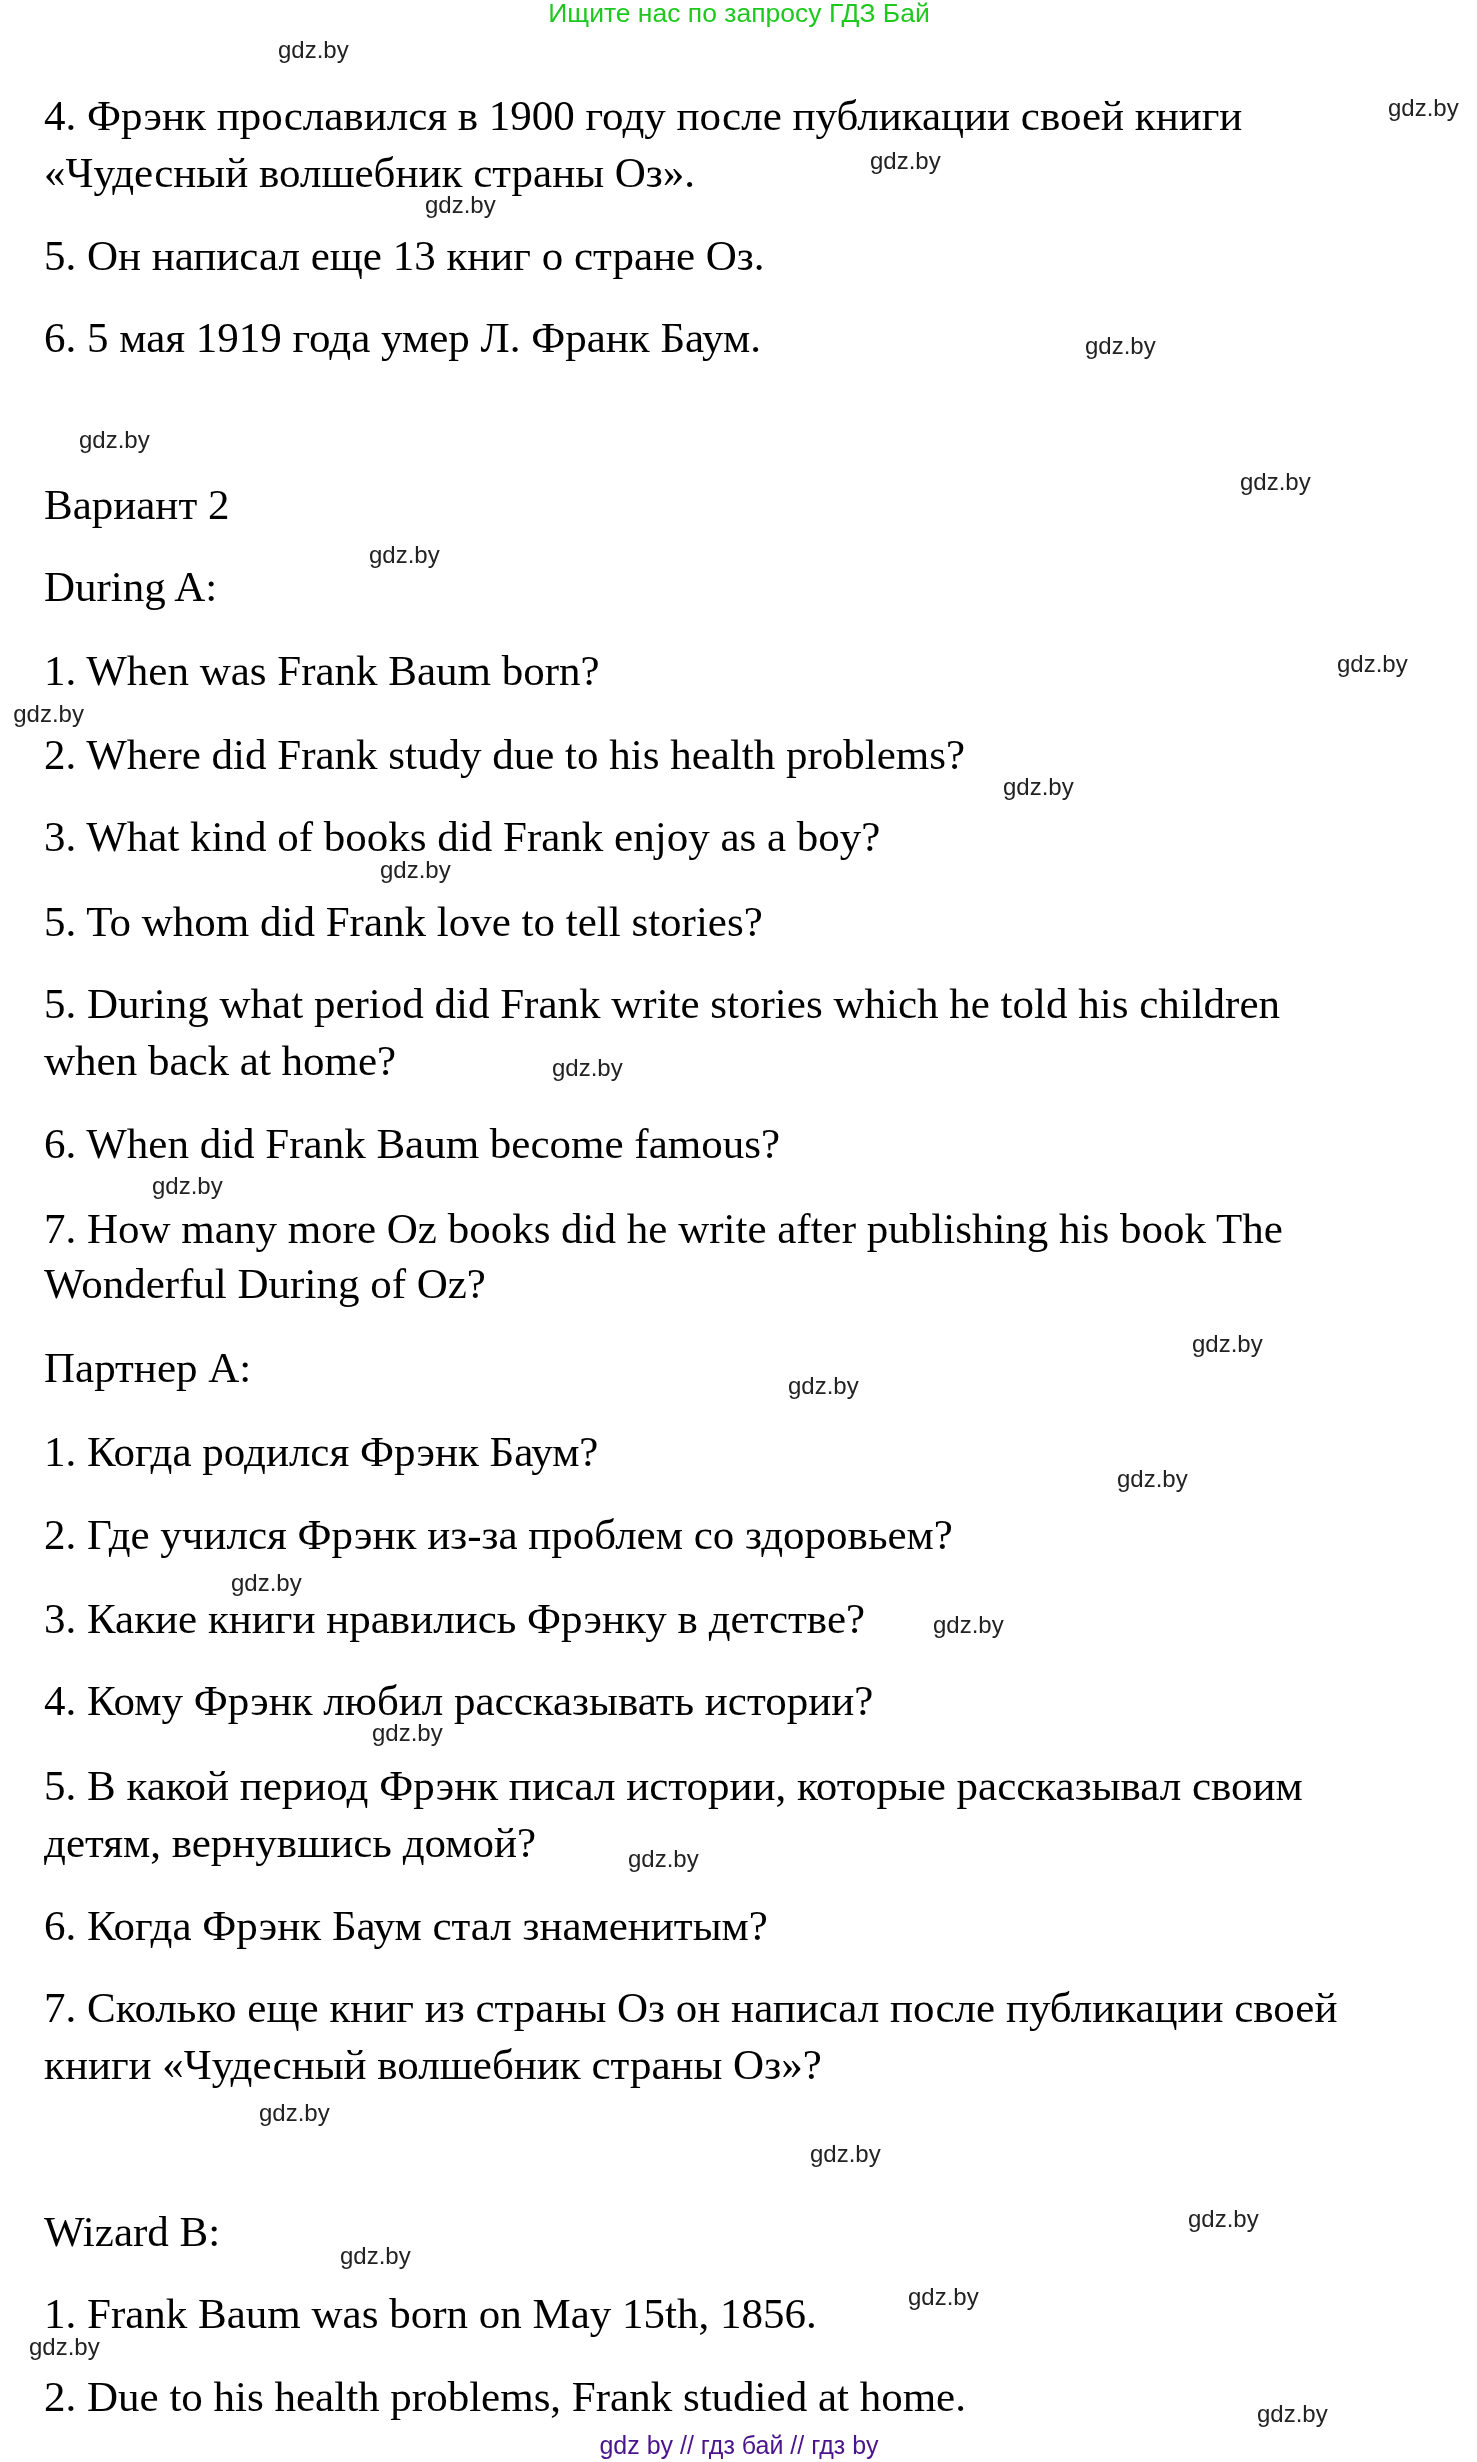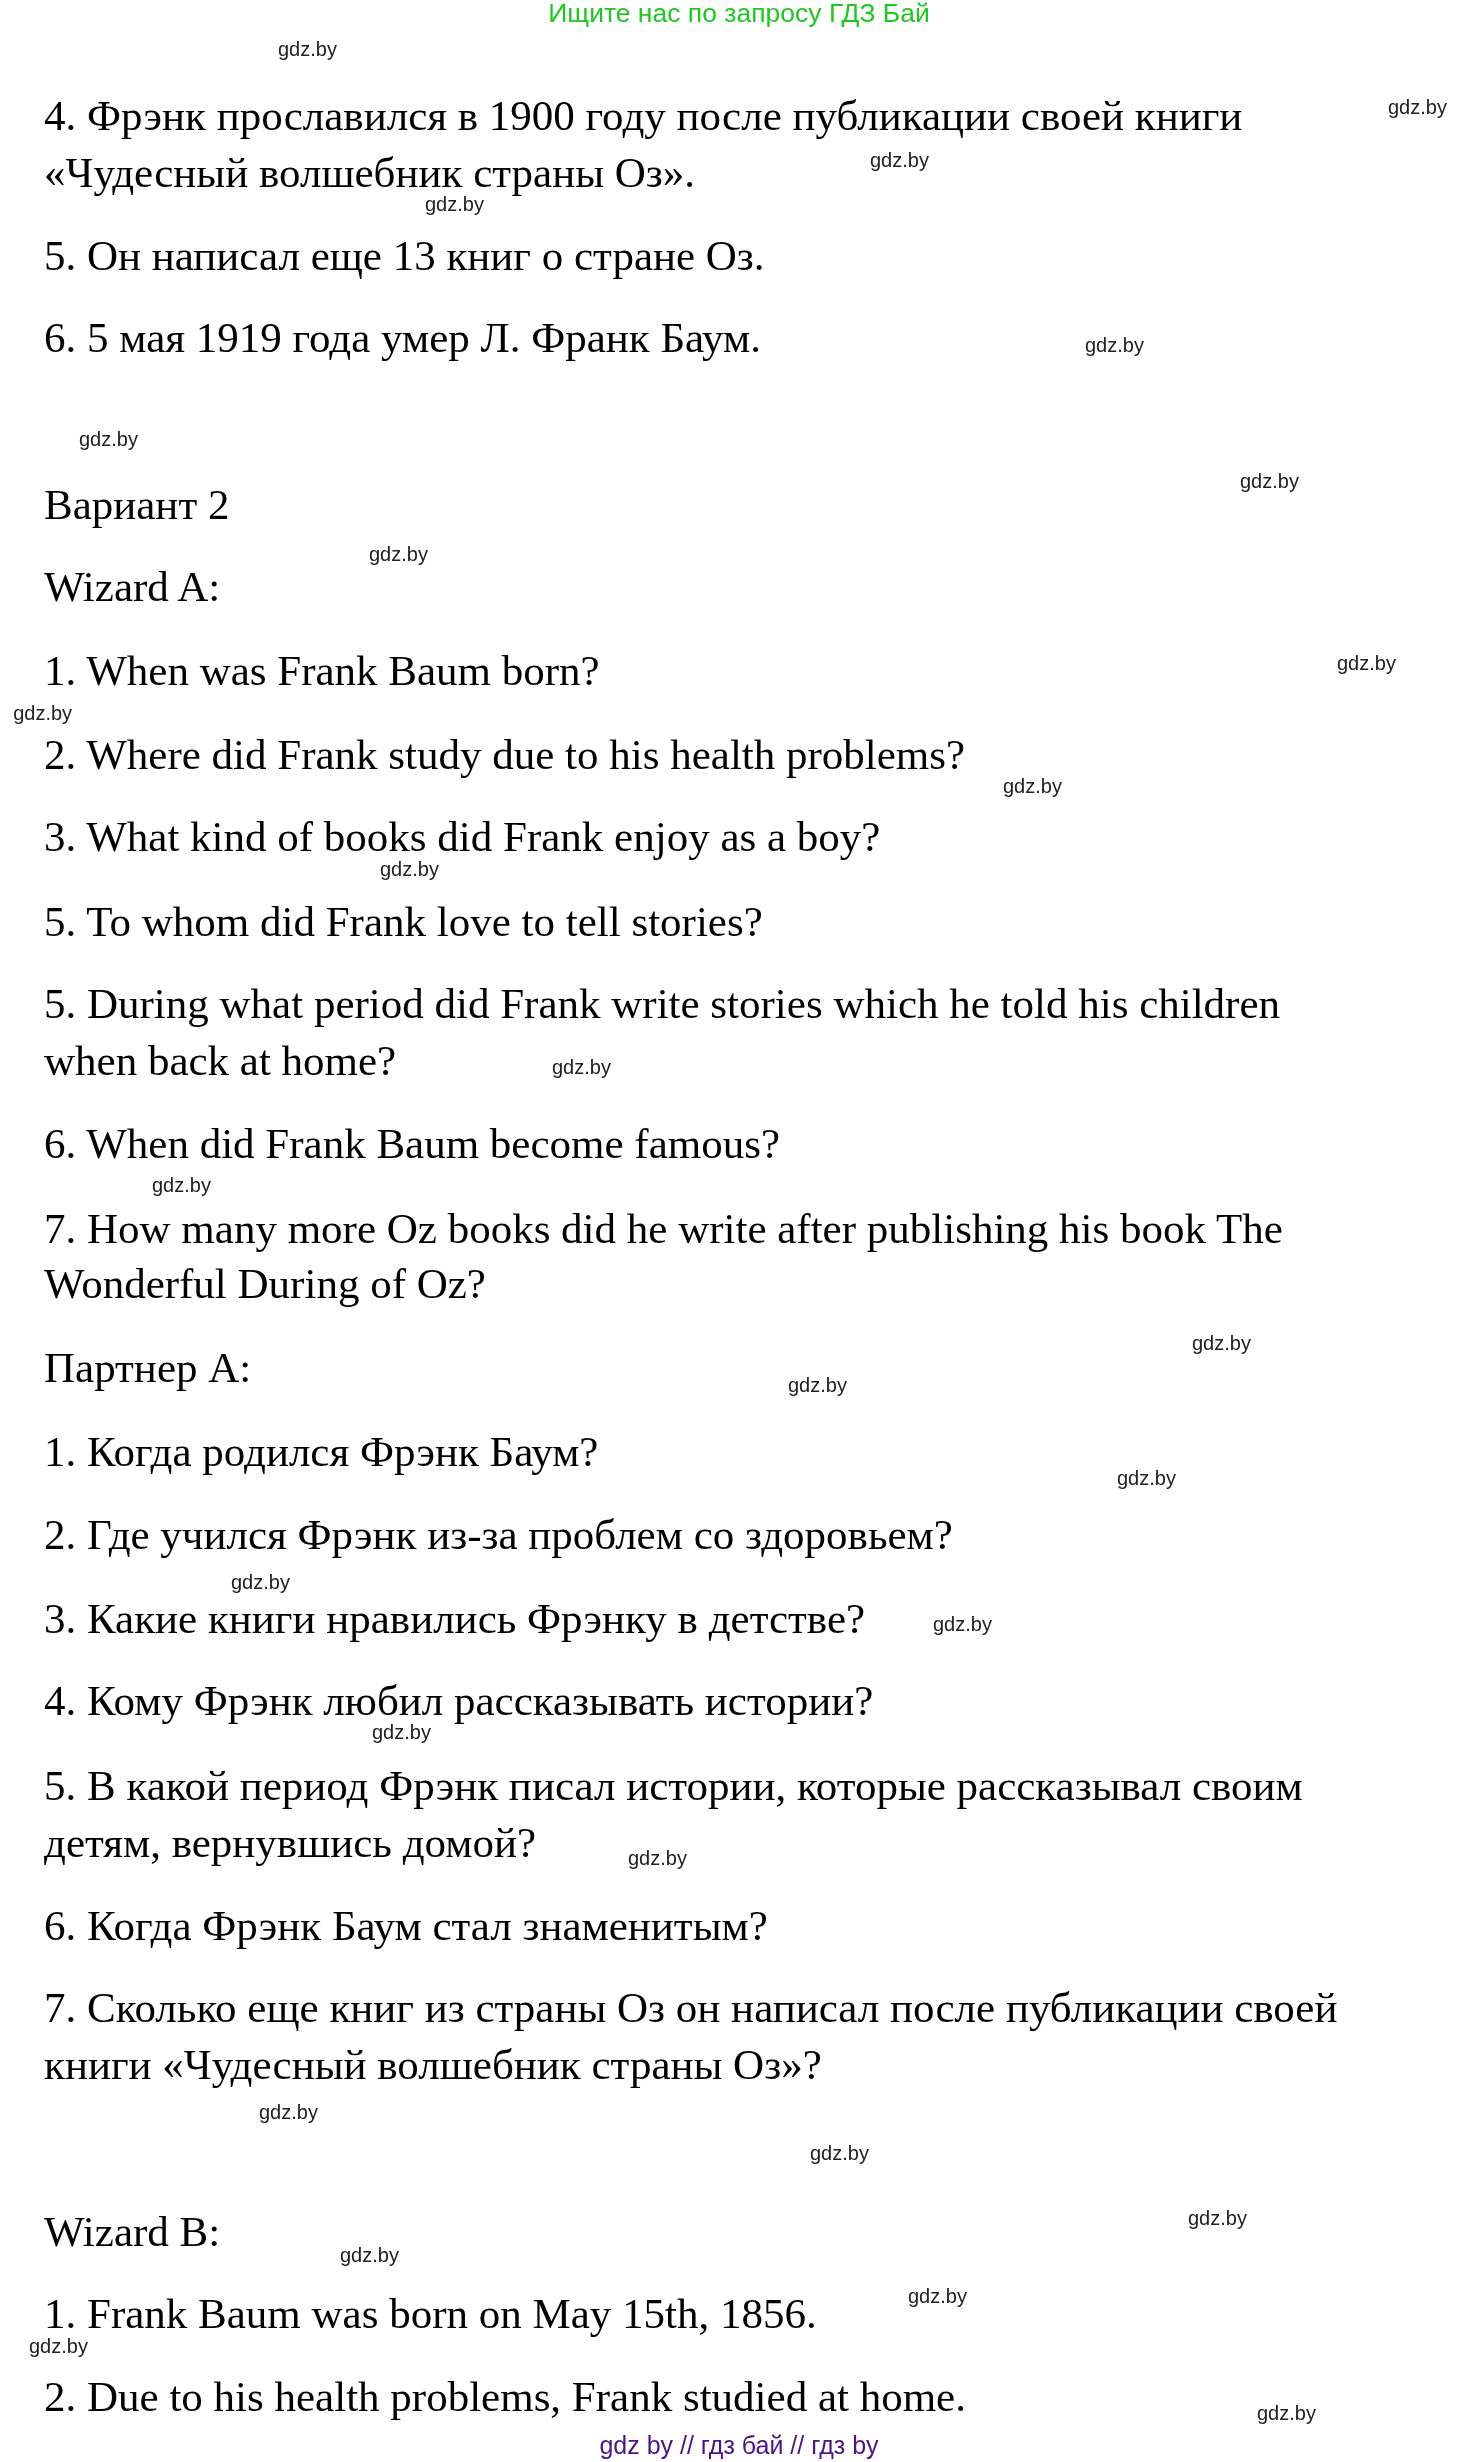--- a/index.html
+++ b/index.html
@@ -4,36 +4,36 @@
 <style>
   html, body { margin:0; padding:0; background:#ffffff; }
   body { width:1478px; height:2462px; position:relative; overflow:hidden; }
   .banner { position:absolute; top:0; left:0; width:1478px; text-align:center;
     font-family:"Liberation Sans", sans-serif; font-size:26.5px; color:#1ec81e; line-height:26.5px; }
   .footer { position:absolute; top:2430px; left:0; width:1478px; text-align:center;
     font-family:"Liberation Sans", sans-serif; font-size:25px; color:#4a148c; line-height:31px; }
   .line { position:absolute; left:44px; white-space:nowrap;
     font-family:"Liberation Serif", serif; font-size:43px; color:#000; line-height:50px; }
   .heading { font-weight:normal; }
-  .wm { position:absolute; font-family:"Liberation Sans", sans-serif; font-size:20px;
+  .wm { position:absolute; font-family:"Liberation Sans", sans-serif; font-size:24px;
     color:#222; line-height:25px; white-space:nowrap; }
 </style>
 </head>
 <body>
 
 <div class="banner">Ищите нас по запросу ГДЗ Бай</div>
 
 <div class="line" style="top:91px">4. Фрэнк прославился в 1900 году после публикации своей книги</div>
 <div class="line" style="top:148px">«Чудесный волшебник страны Оз».</div>
 <div class="line" style="top:231px">5. Он написал еще 13 книг о стране Оз.</div>
 <div class="line" style="top:313px">6. 5 мая 1919 года умер Л. Франк Баум.</div>
 
 <div class="line heading" style="top:480px">Вариант 2</div>
 
-<div class="line heading" style="top:562px">Wizard A:</div>
+<div class="line heading" style="top:562px">During A:</div>
 <div class="line" style="top:646px">1. When was Frank Baum born?</div>
 <div class="line" style="top:730px">2. Where did Frank study due to his health problems?</div>
 <div class="line" style="top:812px">3. What kind of books did Frank enjoy as a boy?</div>
 <div class="line" style="top:897px">5. To whom did Frank love to tell stories?</div>
 <div class="line" style="top:979px">5. During what period did Frank write stories which he told his children</div>
 <div class="line" style="top:1036px">when back at home?</div>
 <div class="line" style="top:1119px">6. When did Frank Baum become famous?</div>
 <div class="line" style="top:1204px">7. How many more Oz books did he write after publishing his book The</div>
 <div class="line" style="top:1259px">Wonderful During of Oz?</div>
 

